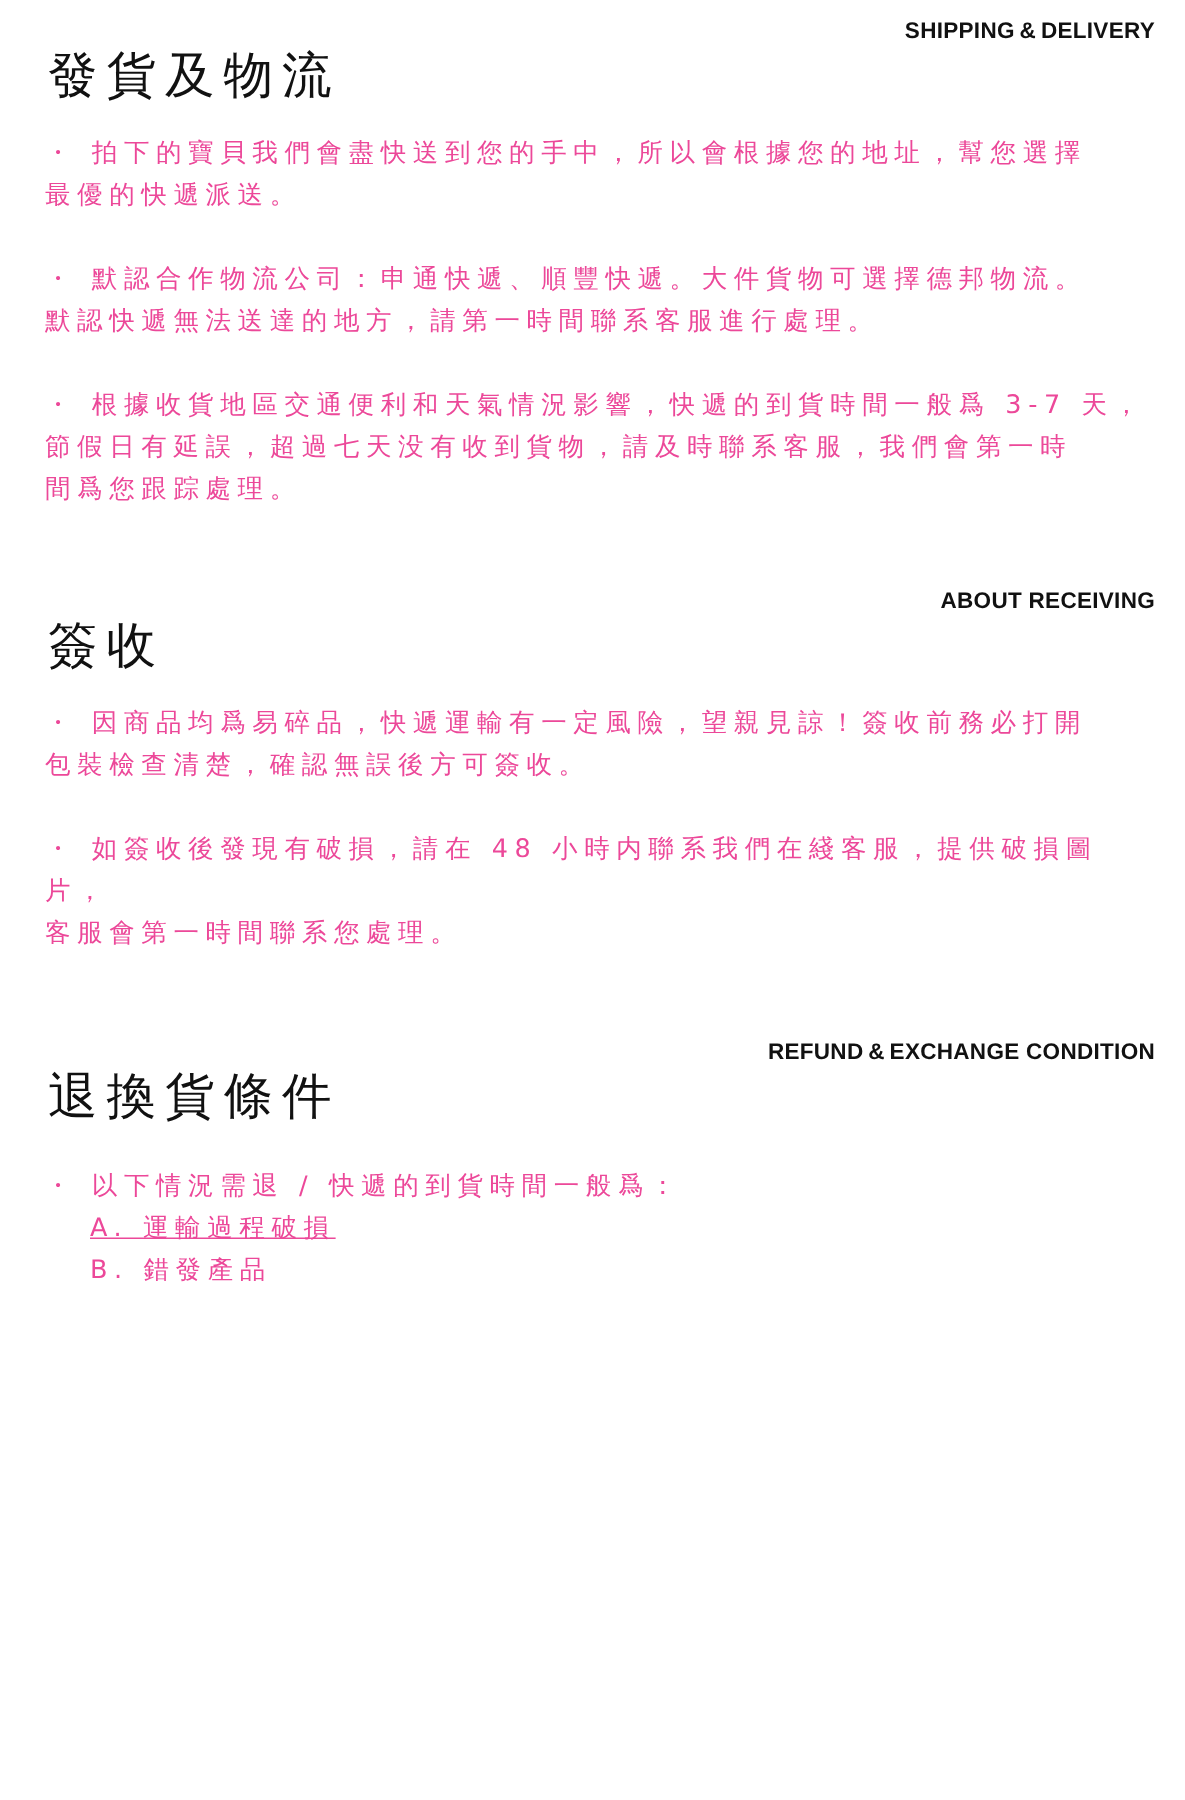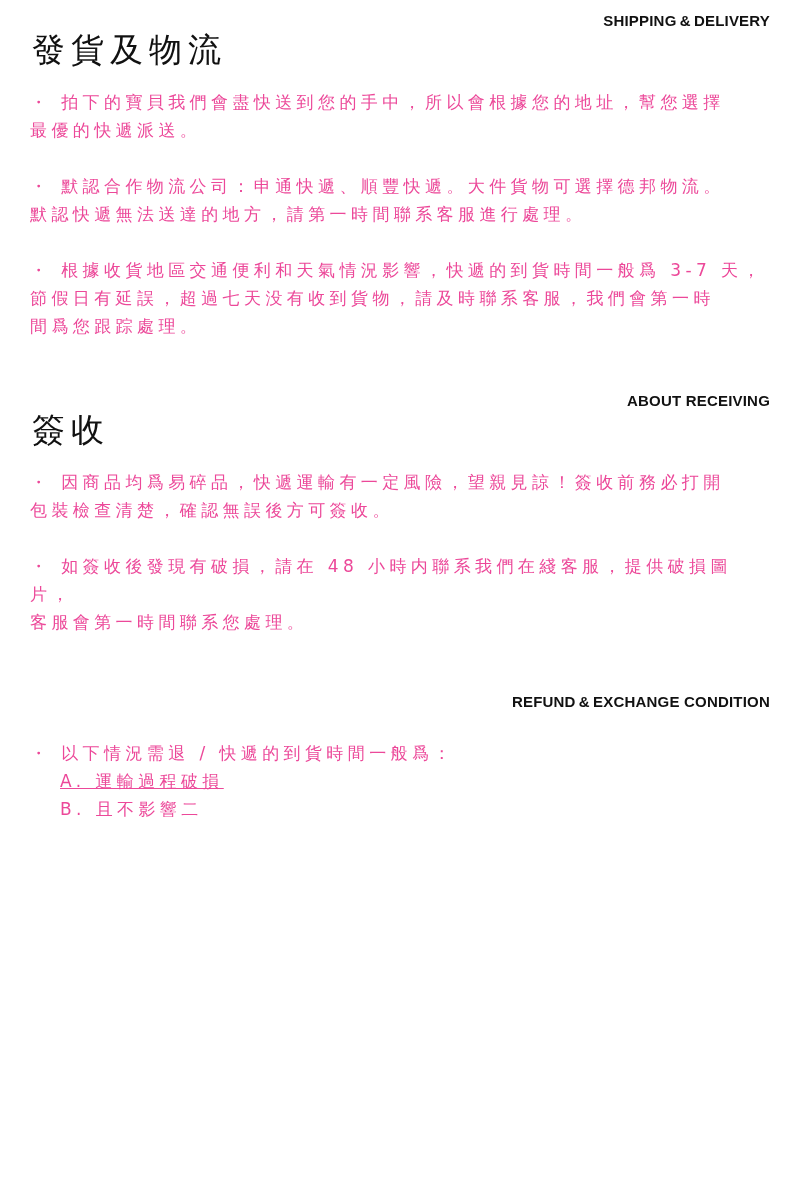--- a/index.html
+++ b/index.html
@@ -51,20 +51,21 @@
   <div style="margin-top:20px;">
     <p class="para">・ 因商品均爲易碎品，快遞運輸有一定風險，望親見諒！簽收前務必打開
 包裝檢查清楚，確認無誤後方可簽收。</p>
     <p class="para">・ 如簽收後發現有破損，請在 48 小時内聯系我們在綫客服，提供破損圖片，
 客服會第一時間聯系您處理。</p>
   </div>
 </div>
 
 <div class="section" style="top:693px;">
   <h3 class="en-title">REFUND &amp; EXCHANGE CONDITION</h3>
+  <h2 class="zh-title">退換貨條件</h2>
   <div style="margin-top:20px;">
     <div style="margin-top:28px;">
       <p class="para">・ 以下情況需退 / 快遞的到貨時間一般爲：</p>
       <p class="para sub" style="margin-top:0;text-decoration:underline;">A. 運輸過程破損</p>
-      <p class="para sub" style="margin-top:0;">B. 且不影響二</p>
+      <p class="para sub" style="margin-top:0;">B. 錯發產品</p>
     </div>
   </div>
 </div>
 
 </body></html>

